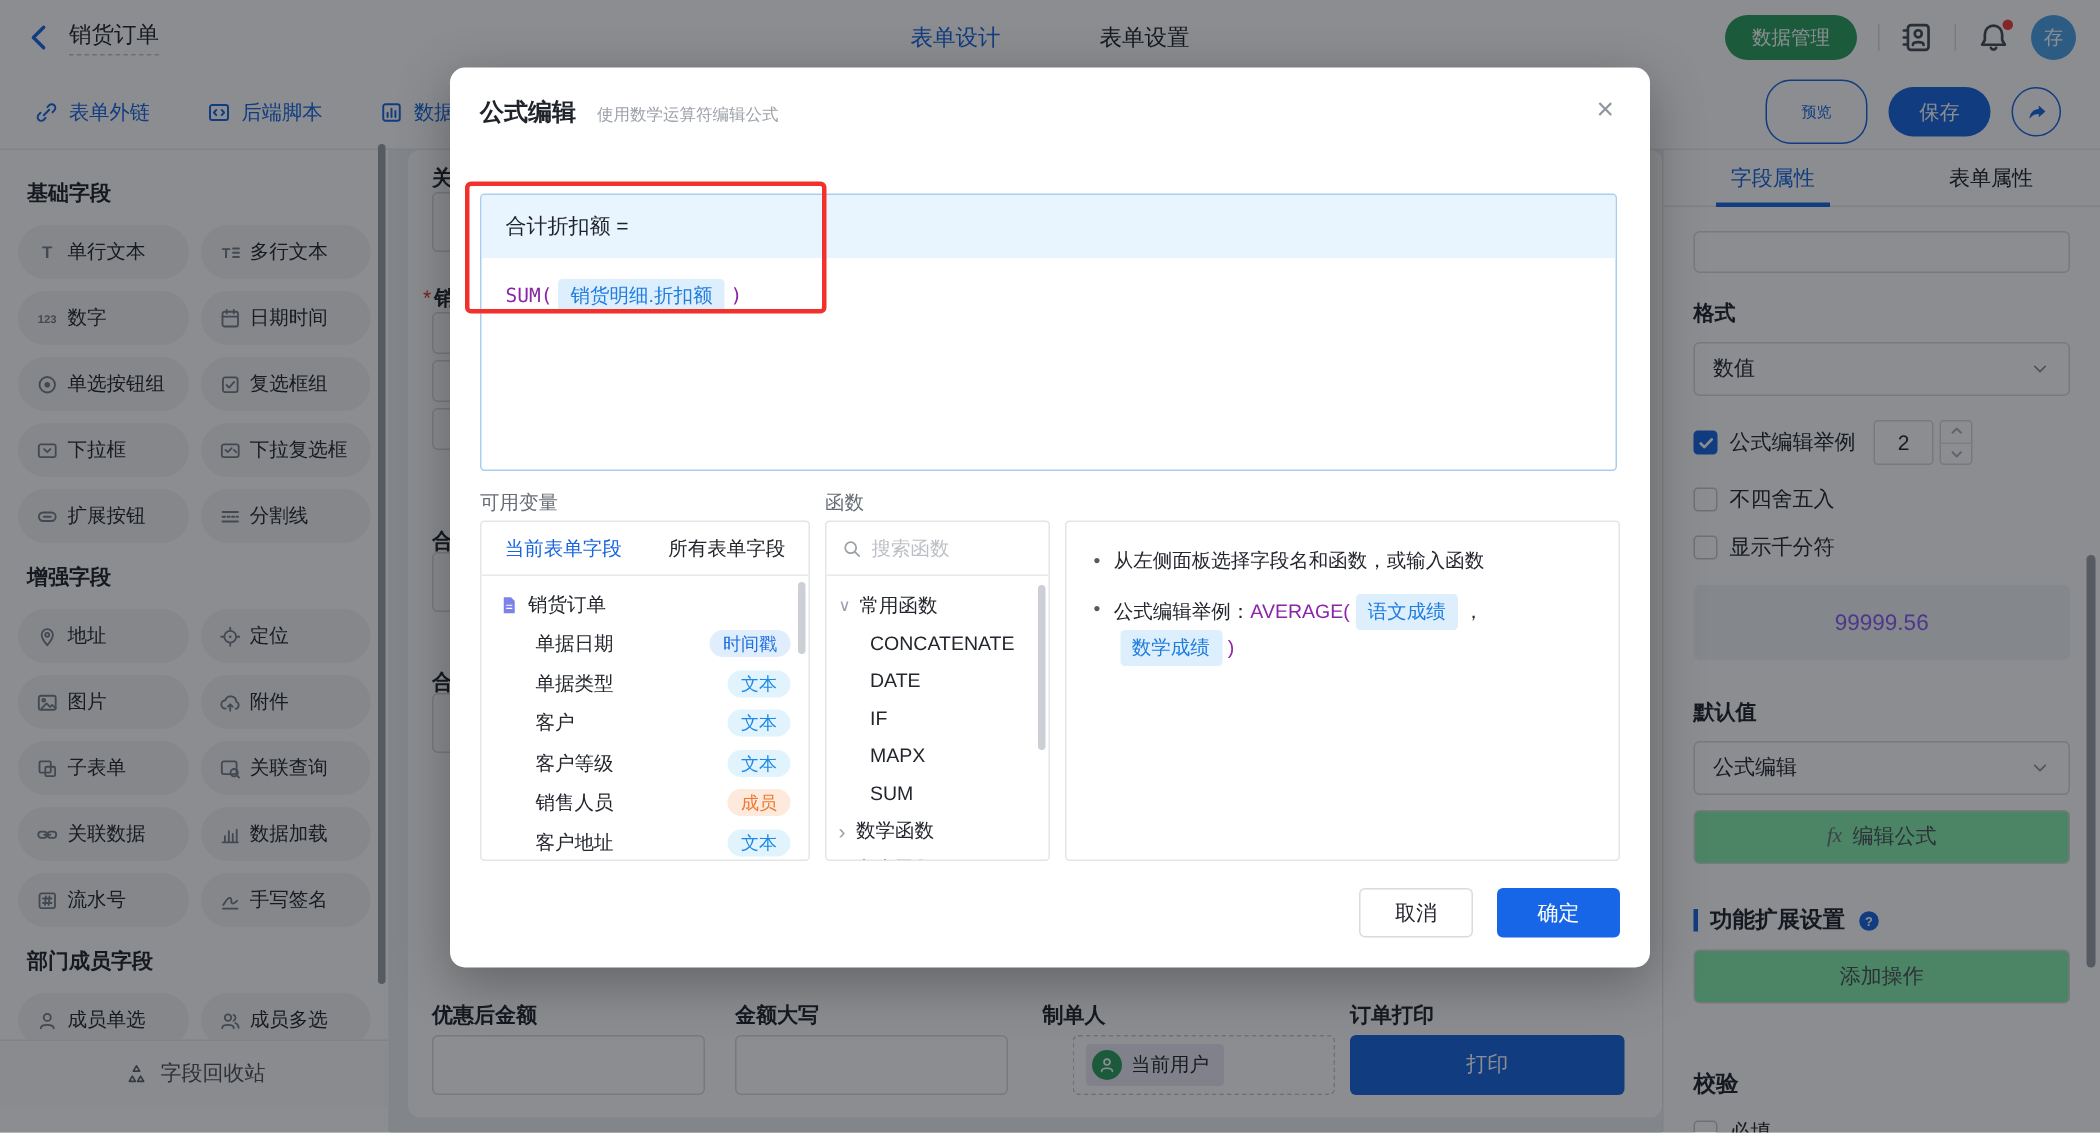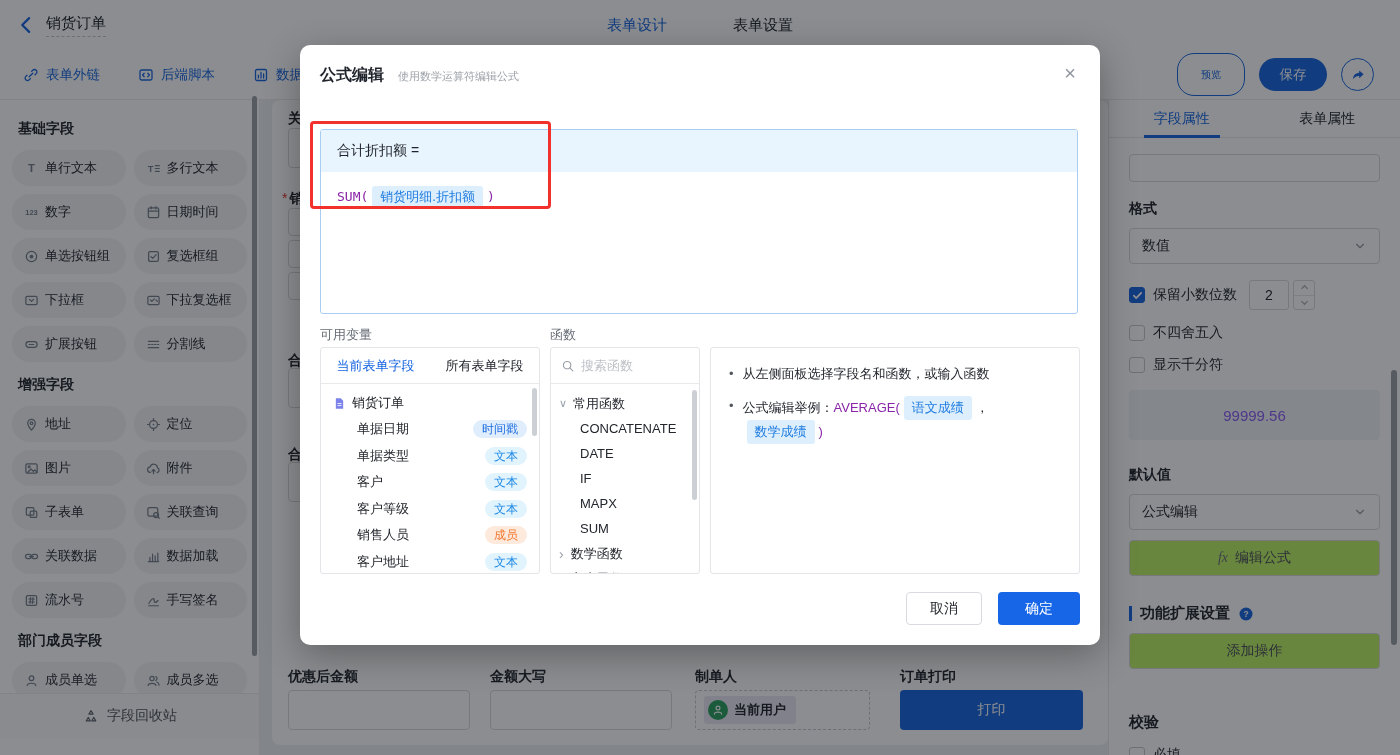--- a/index.html
+++ b/index.html
@@ -71,21 +71,21 @@
   .cb.on { background:#1765e0; border-color:#1765e0; }
   .cb.on svg { display:block; }
   .stepper { display:flex; align-items:center; margin-left:4px; }
   .st-num { width:40px; height:30px; border:1px solid #d9d9d9; border-radius:3px; display:flex; align-items:center; justify-content:center; font-size:14px; }
   .st-arr { width:22px; height:30px; margin-left:4px; border:1px solid #d9d9d9; border-radius:3px; display:flex; flex-direction:column; }
   .st-arr span { flex:1; display:flex; align-items:center; justify-content:center; color:#a9aeb6; cursor:pointer; }
   .st-arr span:first-child { border-bottom:1px solid #e4e4e4; }
   .st-arr svg { width:9px; height:9px; }
   .preview-box { margin-top:16px; height:50px; background:#f2f3f5; border-radius:4px; display:flex; align-items:center; justify-content:center; font-size:15px; color:#8b5cf6; }
   .plabel.mt26 { margin-top:26px; }
-  .pbtn { margin-top:10px; height:36px; border:1px solid #d9d9d9; border-radius:4px; background:#bef264; display:flex; align-items:center; justify-content:center; gap:7px; font-size:14px; color:#4a4f57; width:100%; cursor:pointer; }
+  .pbtn { margin-top:10px; height:36px; border:1px solid #d9d9d9; border-radius:4px; background:#86efac; display:flex; align-items:center; justify-content:center; gap:7px; font-size:14px; color:#4a4f57; width:100%; cursor:pointer; }
   .fx { font-style:italic; font-family:"Liberation Serif","DejaVu Serif",serif; font-size:14px; color:#6a7078; }
   .pxhead { margin-top:28px; display:flex; align-items:center; gap:8px; font-size:15px; font-weight:700; color:#1f2329; }
   .pxhead .bar { width:3px; height:15px; background:#1765e0; }
   .pxhead .i { width:16px; height:16px; color:#1765e0; }
   .pvalid { margin-top:44px; font-size:15px; font-weight:700; color:#1f2329; }
   .page-scroll { position:absolute; left:1391px; top:370px; width:6px; height:275px; border-radius:3px; background:#9a9ea6; z-index:3; }
 
   
   .overlay { position:absolute; inset:0; background:rgba(13,17,23,0.48); z-index:50; }
   .modal { position:absolute; left:300px; top:45px; width:800px; height:600px; background:#fff; border-radius:10px; box-shadow:0 10px 36px rgba(0,0,0,.3); z-index:60; }
@@ -140,20 +140,41 @@
   <span class="i back">
       <svg viewBox="0 0 16 16" fill="none" stroke="currentColor" stroke-width="1.8" stroke-linecap="round" stroke-linejoin="round">
         <path d="M10.5 2.5 L5 8 L10.5 13.5"></path>
       </svg>
     </span>
   <span class="apptitle">销货订单</span>
   <nav class="center-tabs">
     <span class="ctab active">表单设计</span>
     <span class="ctab">表单设置</span>
   </nav>
+  <div class="top-right">
+    <button class="pill-green">数据管理</button>
+    <span class="vdiv"></span>
+    <span class="i topicon">
+        <svg viewBox="0 0 16 16" fill="none" stroke="currentColor" stroke-width="1.3" stroke-linecap="round" stroke-linejoin="round">
+          <rect x="3.6" y="2" width="10" height="12" rx="1.5"></rect>
+          <circle cx="8.6" cy="6.2" r="1.7"></circle>
+          <path d="M6 11.6 c0-1.8 5.2-1.8 5.2 0"></path>
+          <path d="M1.6 4.6 h1.6 M1.6 8 h1.6 M1.6 11.4 h1.6"></path>
+        </svg>
+      </span>
+    <span class="vdiv"></span>
+    <span class="i topicon">
+        <span class="belldot"></span>
+        <svg viewBox="0 0 16 16" fill="none" stroke="currentColor" stroke-width="1.3" stroke-linecap="round" stroke-linejoin="round">
+          <path d="M8 2.2 a4.2 4.2 0 0 1 4.2 4.2 v2.8 l1.3 2.3 H2.5 L3.8 9.2 V6.4 A4.2 4.2 0 0 1 8 2.2 Z"></path>
+          <path d="M6.7 13 a1.4 1.4 0 0 0 2.6 0"></path>
+        </svg>
+      </span>
+    <span class="avatar">存</span>
+  </div>
 </header>
 
 <div class="toolbar">
   <div style="display:flex;align-items:center;">
 
       <span class="tool-item">
         <span class="i">
           <svg viewBox="0 0 16 16" fill="none" stroke="currentColor" stroke-width="1.3" stroke-linecap="round" stroke-linejoin="round">
             <path d="M6.2 9.8 L9.8 6.2"></path>
             <path d="M8.6 4.4 L9.8 3.2 a2.4 2.4 0 0 1 3.4 3.4 L12 7.8"></path>
@@ -444,21 +465,21 @@
   <div class="cc-label" style="left:16px;top:252px;">合</div>
   <div class="cc-input" style="left:16px;top:268px;width:182px;height:40px;"></div>
   <div class="cc-label" style="left:16px;top:346px;">合</div>
   <div class="cc-input" style="left:16px;top:362px;width:182px;height:40px;"></div>
 
   <div class="cc-label" style="left:16px;top:568px;">优惠后金额</div>
   <div class="cc-input" style="left:16px;top:590px;width:182px;height:40px;"></div>
   <div class="cc-label" style="left:218px;top:568px;">金额大写</div>
   <div class="cc-input" style="left:218px;top:590px;width:182px;height:40px;"></div>
   <div class="cc-label" style="left:423px;top:568px;">制单人</div>
-  <div class="cc-dashed" style="left:423px;top:590px;width:175px;height:40px;font-weight:bold;">
+  <div class="cc-dashed" style="left:443px;top:590px;width:175px;height:40px;">
     <span class="user-tag">
       <span class="av">
           <span class="i">
             <svg viewBox="0 0 16 16" fill="none" stroke="currentColor" stroke-width="1.5" stroke-linecap="round" stroke-linejoin="round">
               <circle cx="8" cy="5.4" r="2.6"></circle>
               <path d="M3.2 13.6 c0-3.6 9.6-3.6 9.6 0"></path>
             </svg>
           </span>
         </span>
       <span>当前用户</span>
@@ -483,21 +504,21 @@
             <path d="M4 6 L8 10 L12 6"></path>
           </svg>
         </span>
     </div>
     <div class="cbrow">
       <span class="cb on">
           <svg viewBox="0 0 12 12" fill="none" stroke="#fff" stroke-width="2" stroke-linecap="round" stroke-linejoin="round">
             <path d="M2 6.2 L4.6 8.8 L10 3.2"></path>
           </svg>
         </span>
-      <span>保留小数位数</span>
+      <span>公式编辑举例</span>
       <span class="stepper">
         <span class="st-num">2</span>
         <span class="st-arr">
           <span>
               <svg viewBox="0 0 10 10" fill="none" stroke="currentColor" stroke-width="1.4">
                 <path d="M1.5 6.5 L5 3 L8.5 6.5"></path>
               </svg>
             </span>
           <span>
               <svg viewBox="0 0 10 10" fill="none" stroke="currentColor" stroke-width="1.4">

